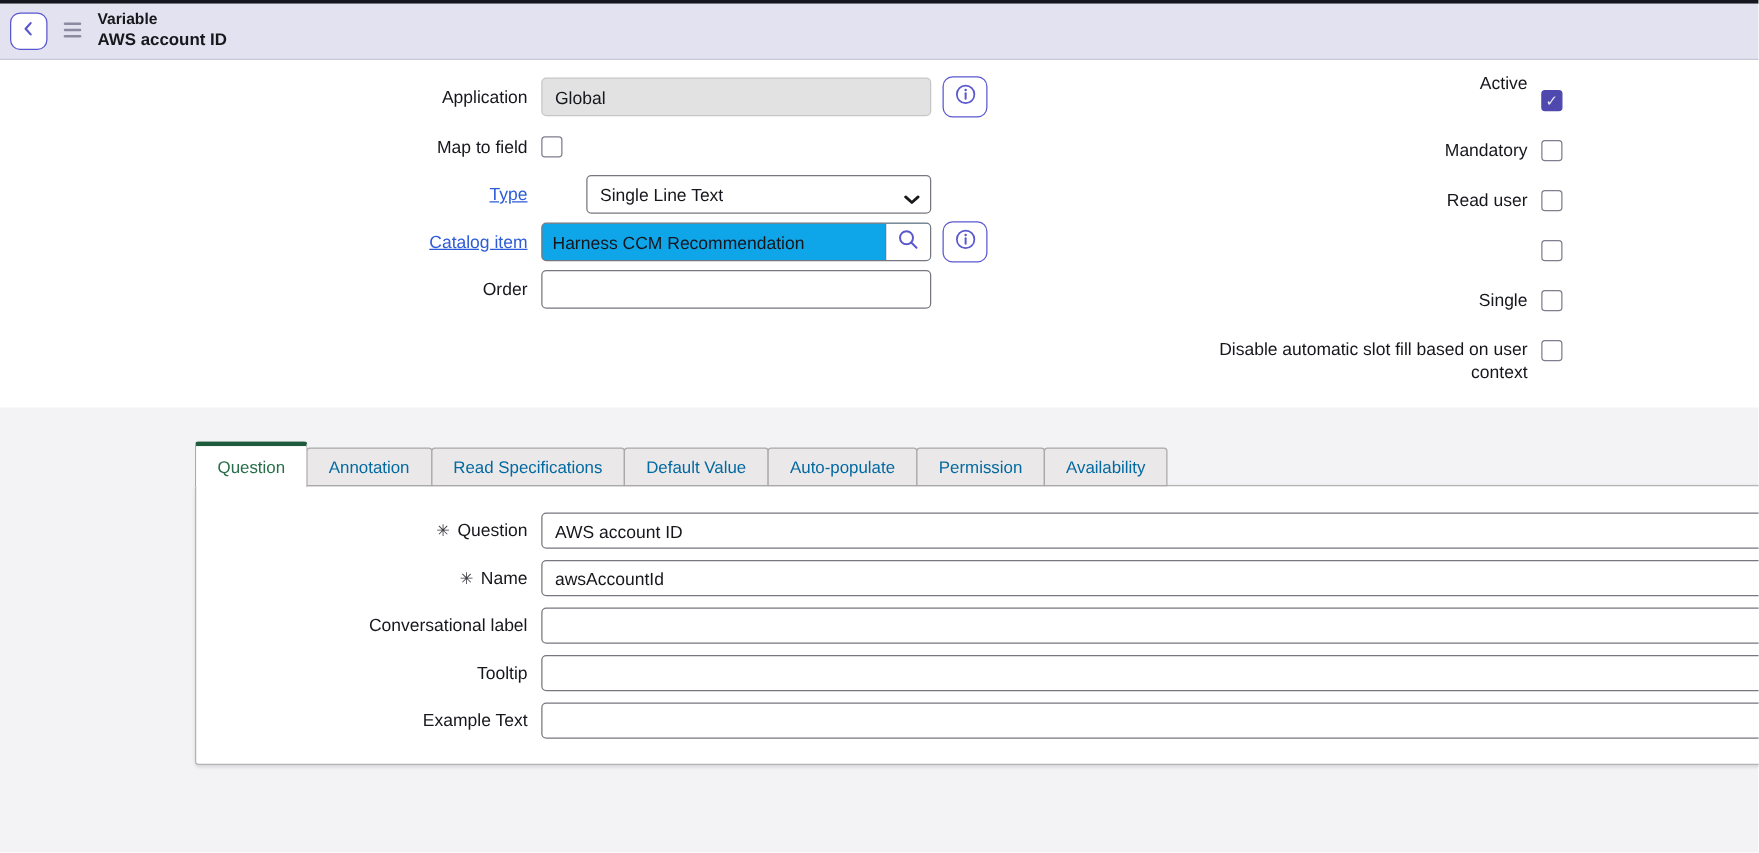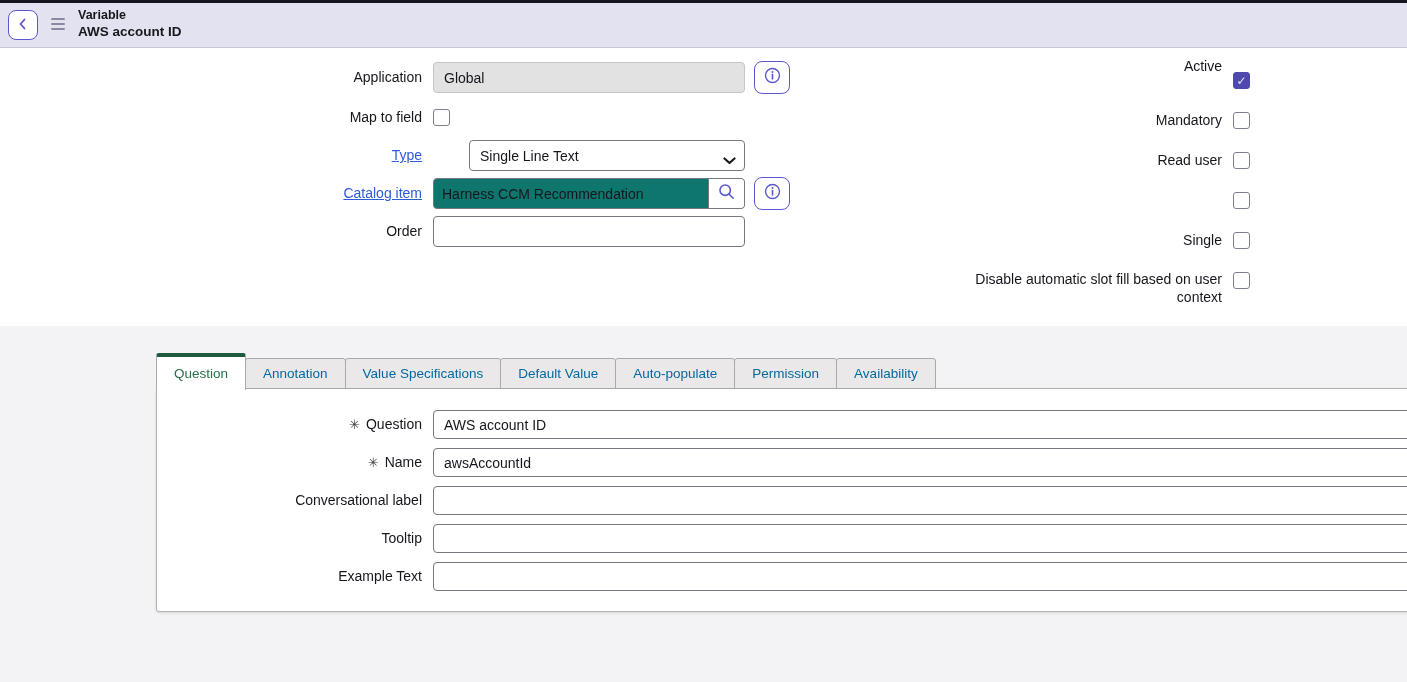--- a/index.html
+++ b/index.html
@@ -59,21 +59,21 @@
   }
   .sel-wrap { position: absolute; width: 312px; height: 31px; padding-left: 36px; }
   .sel-wrap select {
     width: 100%; height: 100%; border: 1px solid #77777f; border-radius: 4px;
     background: #fff; font-family: inherit; font-size: 14px; color: #16161d;
     padding: 0 28px 0 10px; appearance: none; -webkit-appearance: none; outline: none; cursor: pointer;
   }
   .sel-chevron { position: absolute; right: 9px; top: 11px; pointer-events: none; }
   .ref-group {
     position: absolute; width: 312px; height: 31px; border: 1px solid #77777f;
-    border-radius: 4px; background: #0f766e; display: flex; overflow: hidden;
+    border-radius: 4px; background: #0ea5e9; display: flex; overflow: hidden;
   }
   .ref-group input {
     flex: 1; border: none; outline: none; font-family: inherit; font-size: 14px;
     color: #16161d; padding: 0 8px; min-width: 0; background: transparent;
   }
   .ref-search {
     width: 36px; border-left: 1px solid #77777f; background: #fff; cursor: pointer;
     display: flex; align-items: center; justify-content: center;
   }
 
@@ -200,21 +200,21 @@
   <div class="cbox" style="left:1233px; top:232px;"></div>
 
   <div class="rlabel" style="left:962px; width:260px; top:270px; line-height:18px;">Disable automatic slot fill based on user context</div>
   <div class="cbox" style="left:1233px; top:272px;"></div>
 
   <div class="lower-section"></div>
 
   <div class="tabs">
     <div class="tab active">Question</div>
     <div class="tab">Annotation</div>
-    <div class="tab">Value Specifications</div>
+    <div class="tab">Read Specifications</div>
     <div class="tab">Default Value</div>
     <div class="tab">Auto-populate</div>
     <div class="tab">Permission</div>
     <div class="tab">Availability</div>
   </div>
 
   <div class="panel"></div>
 
   <div class="qlabel" style="top:410px; line-height:29px;">
     <span class="mand">✳</span><span>Question</span>

